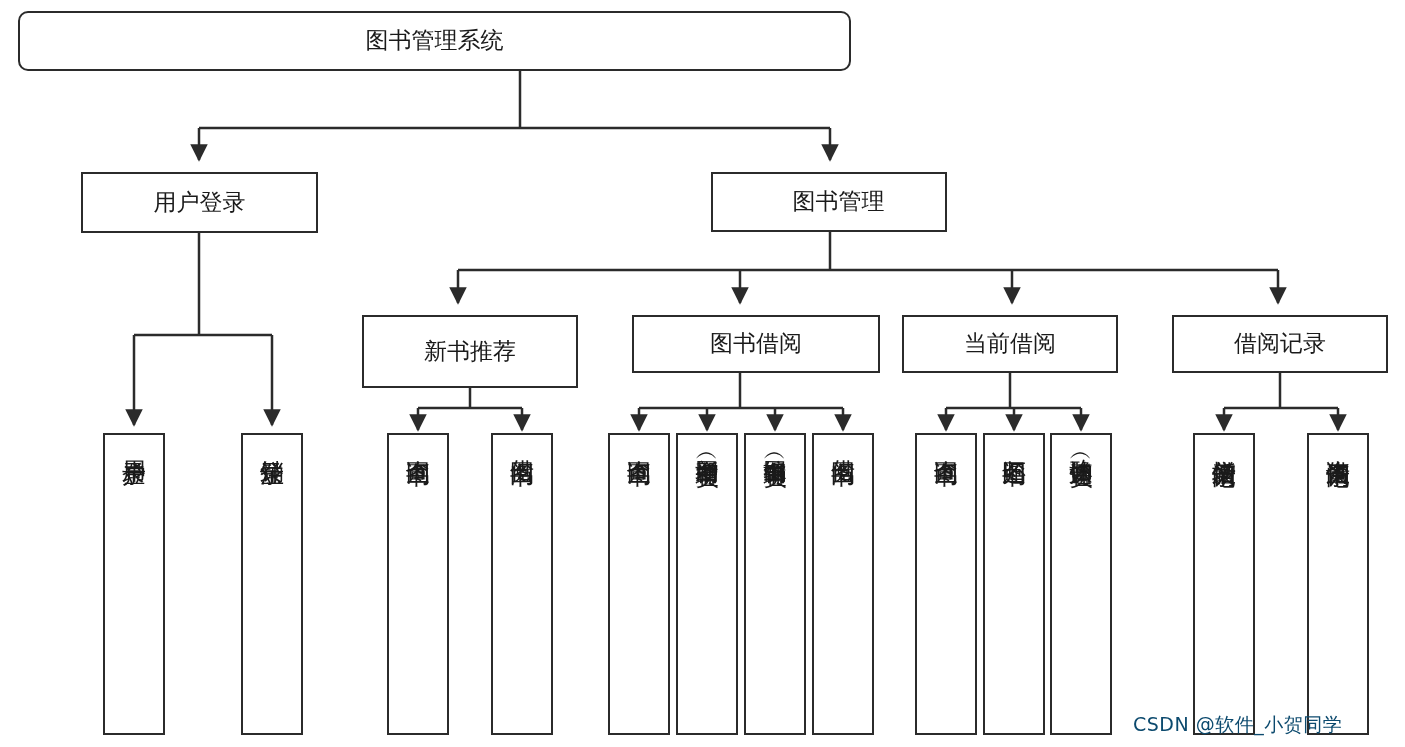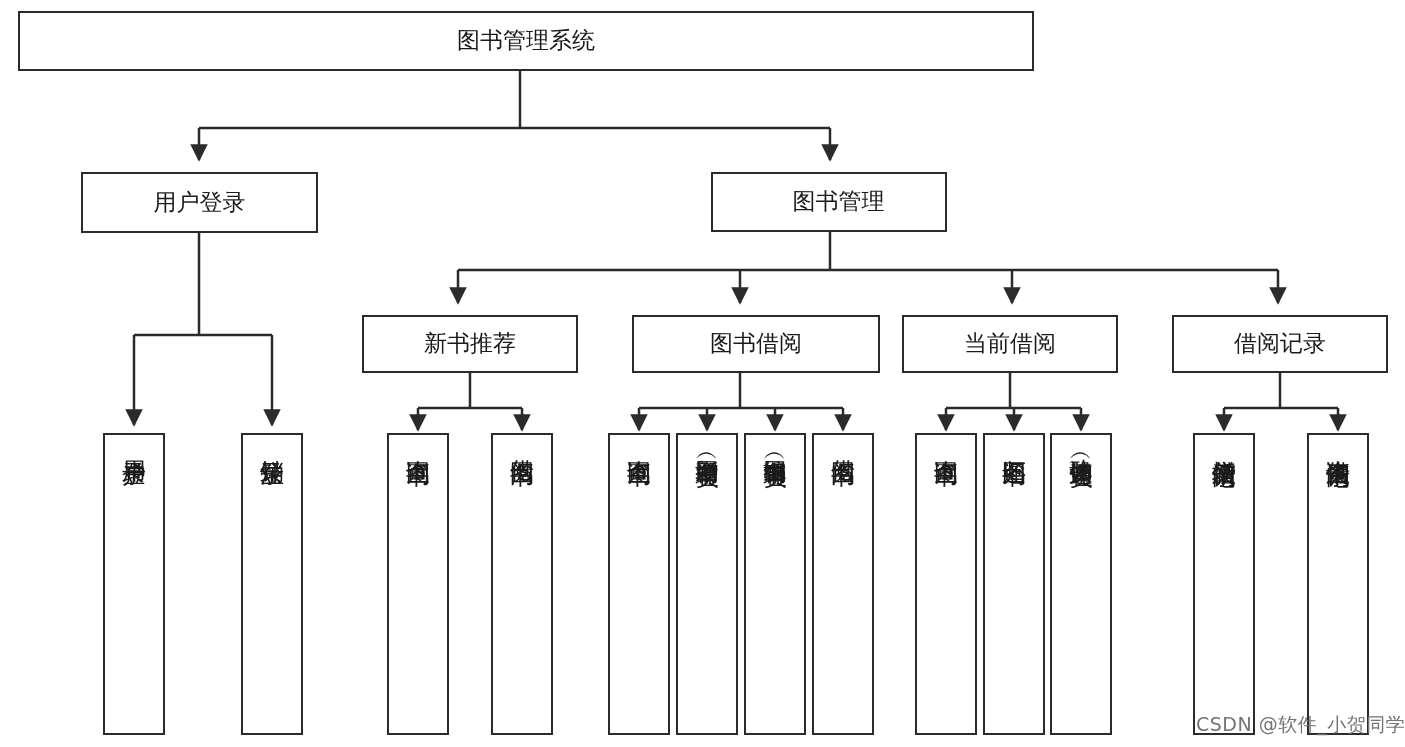--- a/index.html
+++ b/index.html
@@ -62,24 +62,24 @@
     text-orientation: upright;
     letter-spacing: 1px;
     line-height: 1;
     white-space: nowrap;
   }
   .node.vert.tall-text .node-label {
     font-size: 23px;
   }
   .watermark {
     position: absolute;
-    left: 1196px;
+    left: 1133px;
     top: 712px;
     font-size: 19px;
-    color: #737373;
+    color: #0c4a6e;
     letter-spacing: 0.5px;
     white-space: nowrap;
     z-index: 5;
   }
 </style>
 </head>
 <body>
 
 <div id="diagram-root">
 
@@ -126,32 +126,32 @@
       <path d="M 1014 408 L 1014 430" marker-end="url(#arrow)"></path>
       <path d="M 1081 408 L 1081 430" marker-end="url(#arrow)"></path>
 
       <path d="M 1280 373 L 1280 408"></path>
       <path d="M 1224 408 L 1338 408"></path>
       <path d="M 1224 408 L 1224 430" marker-end="url(#arrow)"></path>
       <path d="M 1338 408 L 1338 430" marker-end="url(#arrow)"></path>
     </g>
   </svg>
 
-  <div class="node horiz root" style="left:18px; top:11px; width:1016px; height:60px;">
+  <div class="node horiz root" style="left:18px; top:11px; width:833px; height:60px;border-radius:10px;">
     <span class="node-label">图书管理系统</span>
   </div>
 
   <div class="node horiz" style="left:81px; top:172px; width:237px; height:61px;">
     <span class="node-label">用户登录</span>
   </div>
   <div class="node horiz" style="left:711px; top:172px; width:236px; height:60px;padding-left:19px;">
     <span class="node-label">图书管理</span>
   </div>
 
-  <div class="node horiz" style="left:362px; top:315px; width:216px; height:58px;">
+  <div class="node horiz" style="left:362px; top:315px; width:216px; height:73px;">
     <span class="node-label">新书推荐</span>
   </div>
   <div class="node horiz" style="left:632px; top:315px; width:248px; height:58px;">
     <span class="node-label">图书借阅</span>
   </div>
   <div class="node horiz" style="left:1172px; top:315px; width:216px; height:58px;">
     <span class="node-label">借阅记录</span>
   </div>
   <div class="node horiz" style="left:902px; top:315px; width:216px; height:58px;">
     <span class="node-label">当前借阅</span>

